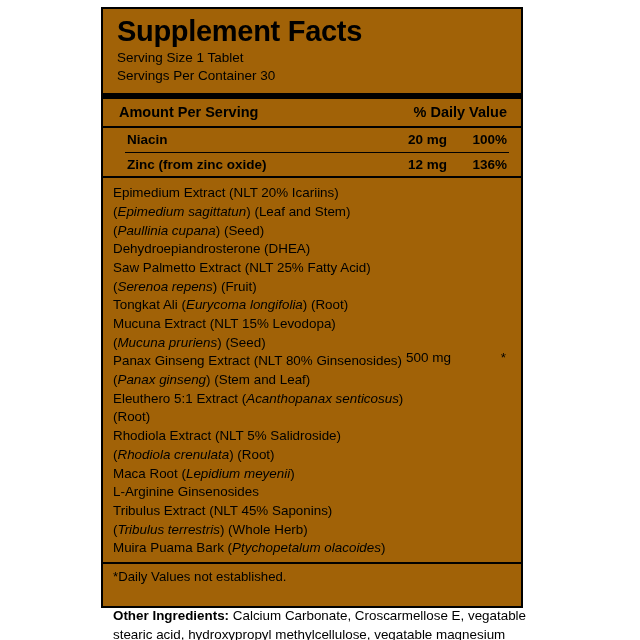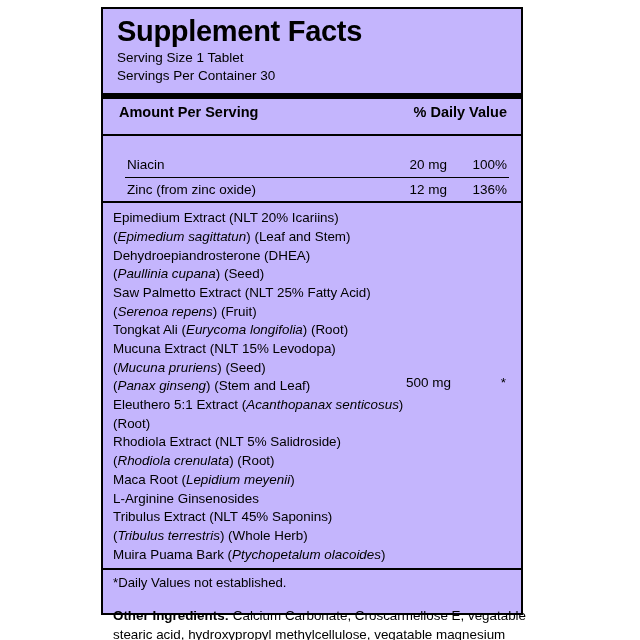--- a/index.html
+++ b/index.html
@@ -20,21 +20,21 @@
     height: 640px;
   }
   .panel {
     position: absolute;
     left: 101px;
     top: 7px;
     width: 422px;
     border: 2px solid #000;
     box-sizing: border-box;
     padding: 0 0 0 0;
-    background: #c4b5fd;
+    background: #a16207;
   }
   .inner {
     padding: 4px 12px 4px 14px;
   }
   .title {
     font-size: 29px;
     font-weight: bold;
     letter-spacing: -0.3px;
     line-height: 1.12;
     margin: 2px 0 2px 0;
@@ -75,21 +75,21 @@
     padding-right: 4px;
   }
   .row .dv {
     width: 56px;
     text-align: right;
     padding-right: 2px;
   }
   .head-row {
     font-weight: bold;
     font-size: 14.5px;
-    padding: 3px 0 11px 0;
+    padding: 3px 0 3px 0;
   }
   .head-row .name { padding-left: 2px; }
   .head-row .dvhead {
     width: 120px;
     text-align: right;
     padding-right: 2px;
   }
   .nutrient-row .name { padding-left: 10px; }
   .blend {
     position: relative;
@@ -148,47 +148,48 @@
 
     <div class="inner" style="padding-top:0;padding-bottom:0;">
       <div class="row head-row">
         <div class="name">Amount Per Serving</div>
         <div class="dvhead">% Daily Value</div>
       </div>
     </div>
 
     <div class="rule-med"></div>
 
-    <div class="inner" style="padding-top:17px;padding-bottom:0;">
+    <div class="inner" style="padding-top:0;padding-bottom:0;font-weight:bold;">
       <div class="row nutrient-row">
         <div class="name">Niacin</div>
         <div class="amt">20 mg</div>
         <div class="dv">100%</div>
       </div>
       <div class="rule-thin rule-indent"></div>
       <div class="row nutrient-row">
         <div class="name">Zinc (from zinc oxide)</div>
         <div class="amt">12 mg</div>
         <div class="dv">136%</div>
       </div>
     </div>
 
     <div class="rule-med"></div>
 
     <div class="inner blend">
       <div class="blend-list" id="blend-list">
           <div>Epimedium Extract (NLT 20% Icariins)</div>
           <div>(<i>Epimedium sagittatun</i>) (Leaf and Stem)</div>
+          <div>(<i>Paullinia cupana</i>)  (Seed)</div>
           <div>Dehydroepiandrosterone (DHEA)</div>
-          <div>(<i>Paullinia cupana</i>)  (Seed)</div>
           <div>Saw Palmetto Extract (NLT 25% Fatty Acid)</div>
           <div>(<i>Serenoa repens</i>) (Fruit)</div>
           <div>Tongkat Ali (<i>Eurycoma longifolia</i>) (Root)</div>
           <div>Mucuna Extract (NLT 15% Levodopa)</div>
           <div>(<i>Mucuna pruriens</i>) (Seed)</div>
+          <div>Panax Ginseng Extract (NLT 80% Ginsenosides)</div>
           <div>(<i>Panax ginseng</i>) (Stem and Leaf)</div>
           <div>Eleuthero 5:1 Extract (<i>Acanthopanax senticosus</i>)</div>
           <div>(Root)</div>
           <div>Rhodiola Extract (NLT 5% Salidroside)</div>
           <div>(<i>Rhodiola crenulata</i>) (Root)</div>
           <div>Maca Root (<i>Lepidium meyenii</i>)</div>
           <div>L-Arginine Ginsenosides</div>
           <div>Tribulus Extract (NLT 45% Saponins)</div>
           <div>(<i>Tribulus terrestris</i>) (Whole Herb)</div>
           <div>Muira Puama Bark (<i>Ptychopetalum olacoides</i>)</div>

